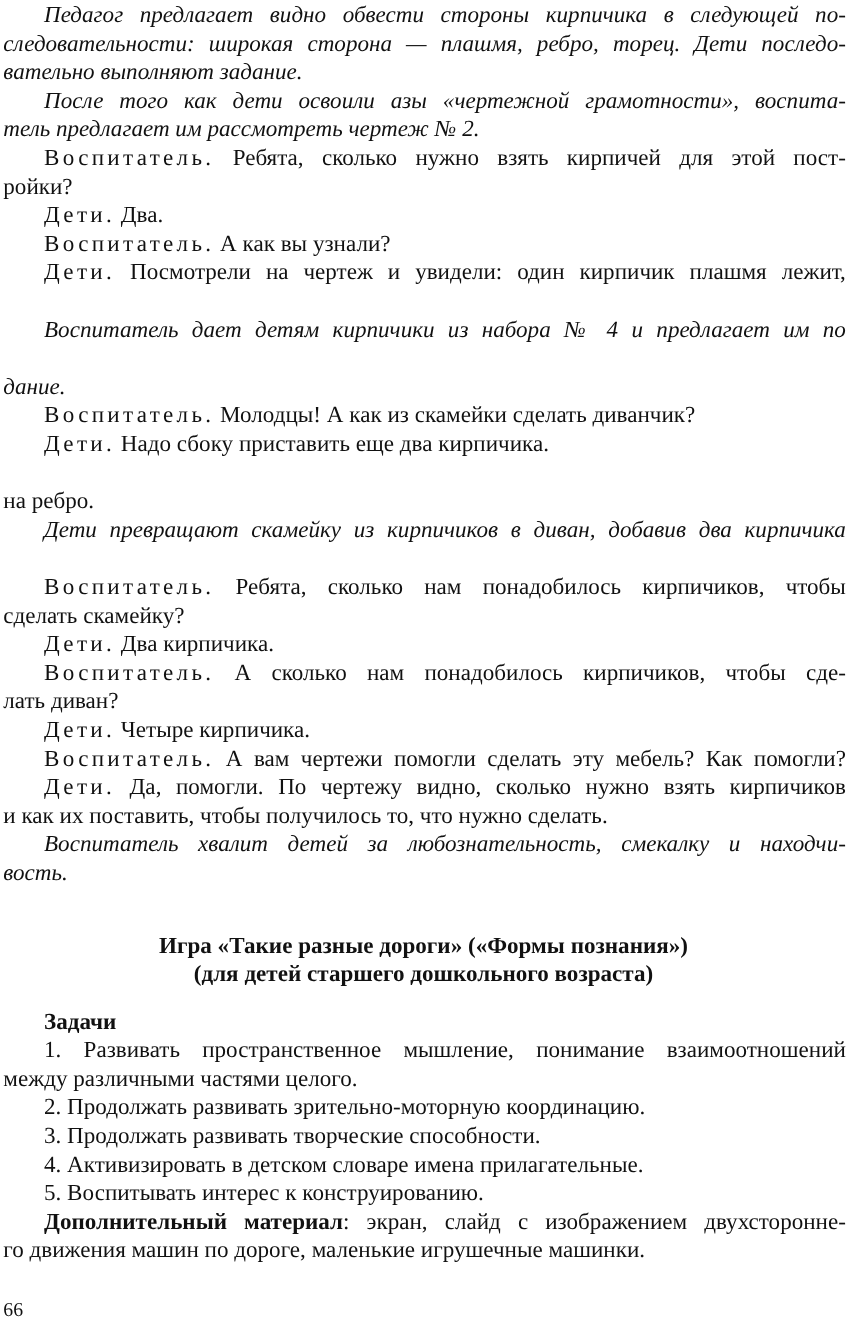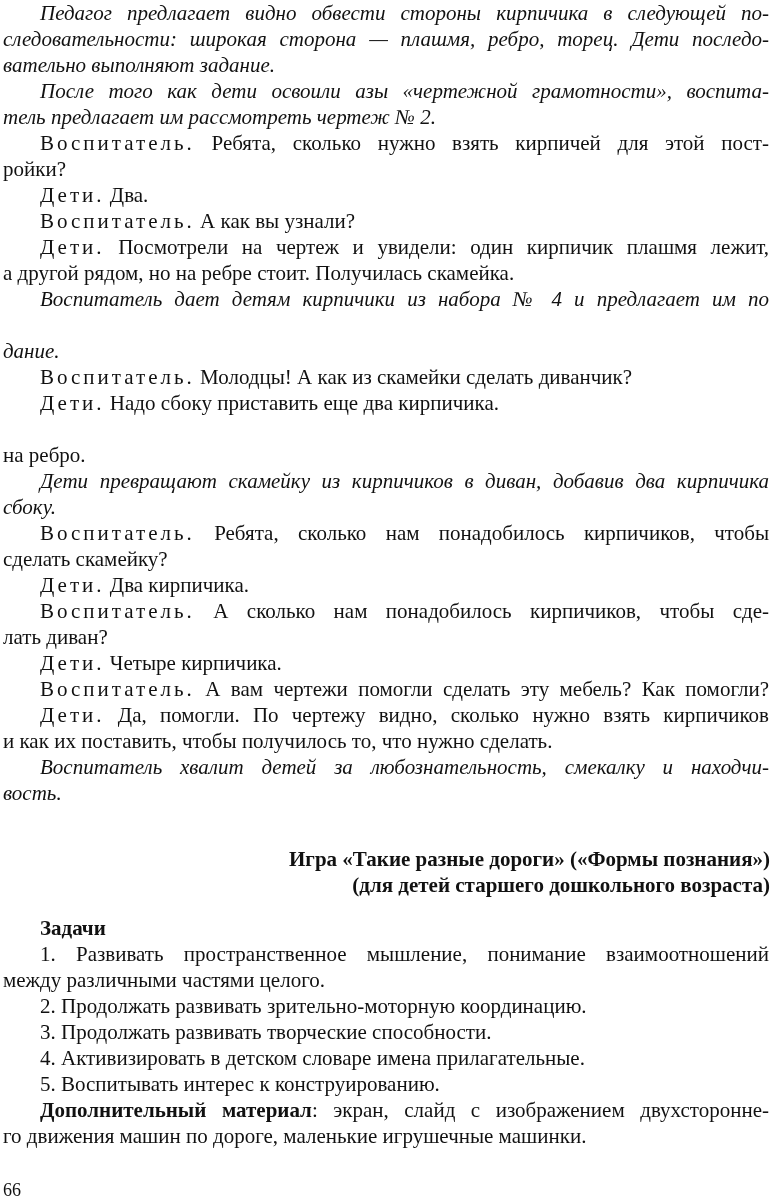--- a/index.html
+++ b/index.html
@@ -9,21 +9,21 @@
     position: absolute; left: 3px; width: 766px;
     font-family: "Liberation Serif", "DejaVu Serif", serif;
     font-size: 21px; line-height: 26px; white-space: nowrap;
     text-align: justify; text-align-last: justify;
   }
   .line.last { text-align-last: left; }
   .line.indent { left: 40px; width: 729px; }
   .it { font-style: italic; }
   .sp { letter-spacing: 3px; }
   .heading {
-    position: absolute; left: 0; width: 770px; text-align: right;
+    position: absolute; left: 0; width: 770px; text-align: center;
     font-family: "Liberation Serif", "DejaVu Serif", serif;
     font-weight: bold; font-size: 21px; line-height: 26px;
   }
   .b { font-weight: bold; }
   .pagenum {
     position: absolute; left: 3px; top: 1180px;
     font-family: "Liberation Serif", "DejaVu Serif", serif; font-size: 18px; line-height: 20px;
   }
 </style>
 </head>
@@ -39,33 +39,31 @@
   <div class="line it last" style="top:104px">тель предлагает им рассмотреть чертеж № 2.</div>
 
   <div class="line indent" style="top:130px"><span class="sp">Воспитатель.</span><span> Ребята, сколько нужно взять кирпичей для этой пост-</span></div>
   <div class="line last" style="top:156px">ройки?</div>
 
   <div class="line indent last" style="top:182px"><span class="sp">Дети.</span><span> Два.</span></div>
 
   <div class="line indent last" style="top:208px"><span class="sp">Воспитатель.</span><span> А как вы узнали?</span></div>
 
   <div class="line indent" style="top:234px"><span class="sp">Дети.</span><span> Посмотрели на чертеж и увидели: один кирпичик плашмя лежит,</span></div>
-  <div class="line last" style="top:260px">а другой рядом, но на ребре стоит. Получилась скамейка.</div>
 
   <div class="line indent it" style="top:286px">Воспитатель дает детям кирпичики из набора № 4 и предлагает им по</div>
   <div class="line it last" style="top:338px">дание.</div>
 
   <div class="line indent last" style="top:364px"><span class="sp">Воспитатель.</span><span> Молодцы! А как из скамейки сделать диванчик?</span></div>
 
   <div class="line indent last" style="top:390px"><span class="sp">Дети.</span><span> Надо сбоку приставить еще два кирпичика.</span></div>
 
   <div class="line last" style="top:442px">на ребро.</div>
 
   <div class="line indent it" style="top:468px">Дети превращают скамейку из кирпичиков в диван, добавив два кирпичика</div>
-  <div class="line it last" style="top:494px">сбоку.</div>
 
   <div class="line indent" style="top:520px"><span class="sp">Воспитатель.</span><span> Ребята, сколько нам понадобилось кирпичиков, чтобы</span></div>
   <div class="line last" style="top:546px">сделать скамейку?</div>
 
   <div class="line indent last" style="top:572px"><span class="sp">Дети.</span><span> Два кирпичика.</span></div>
 
   <div class="line indent" style="top:598px"><span class="sp">Воспитатель.</span><span> А сколько нам понадобилось кирпичиков, чтобы сде-</span></div>
   <div class="line last" style="top:624px">лать диван?</div>
 
   <div class="line indent last" style="top:650px"><span class="sp">Дети.</span><span> Четыре кирпичика.</span></div>

